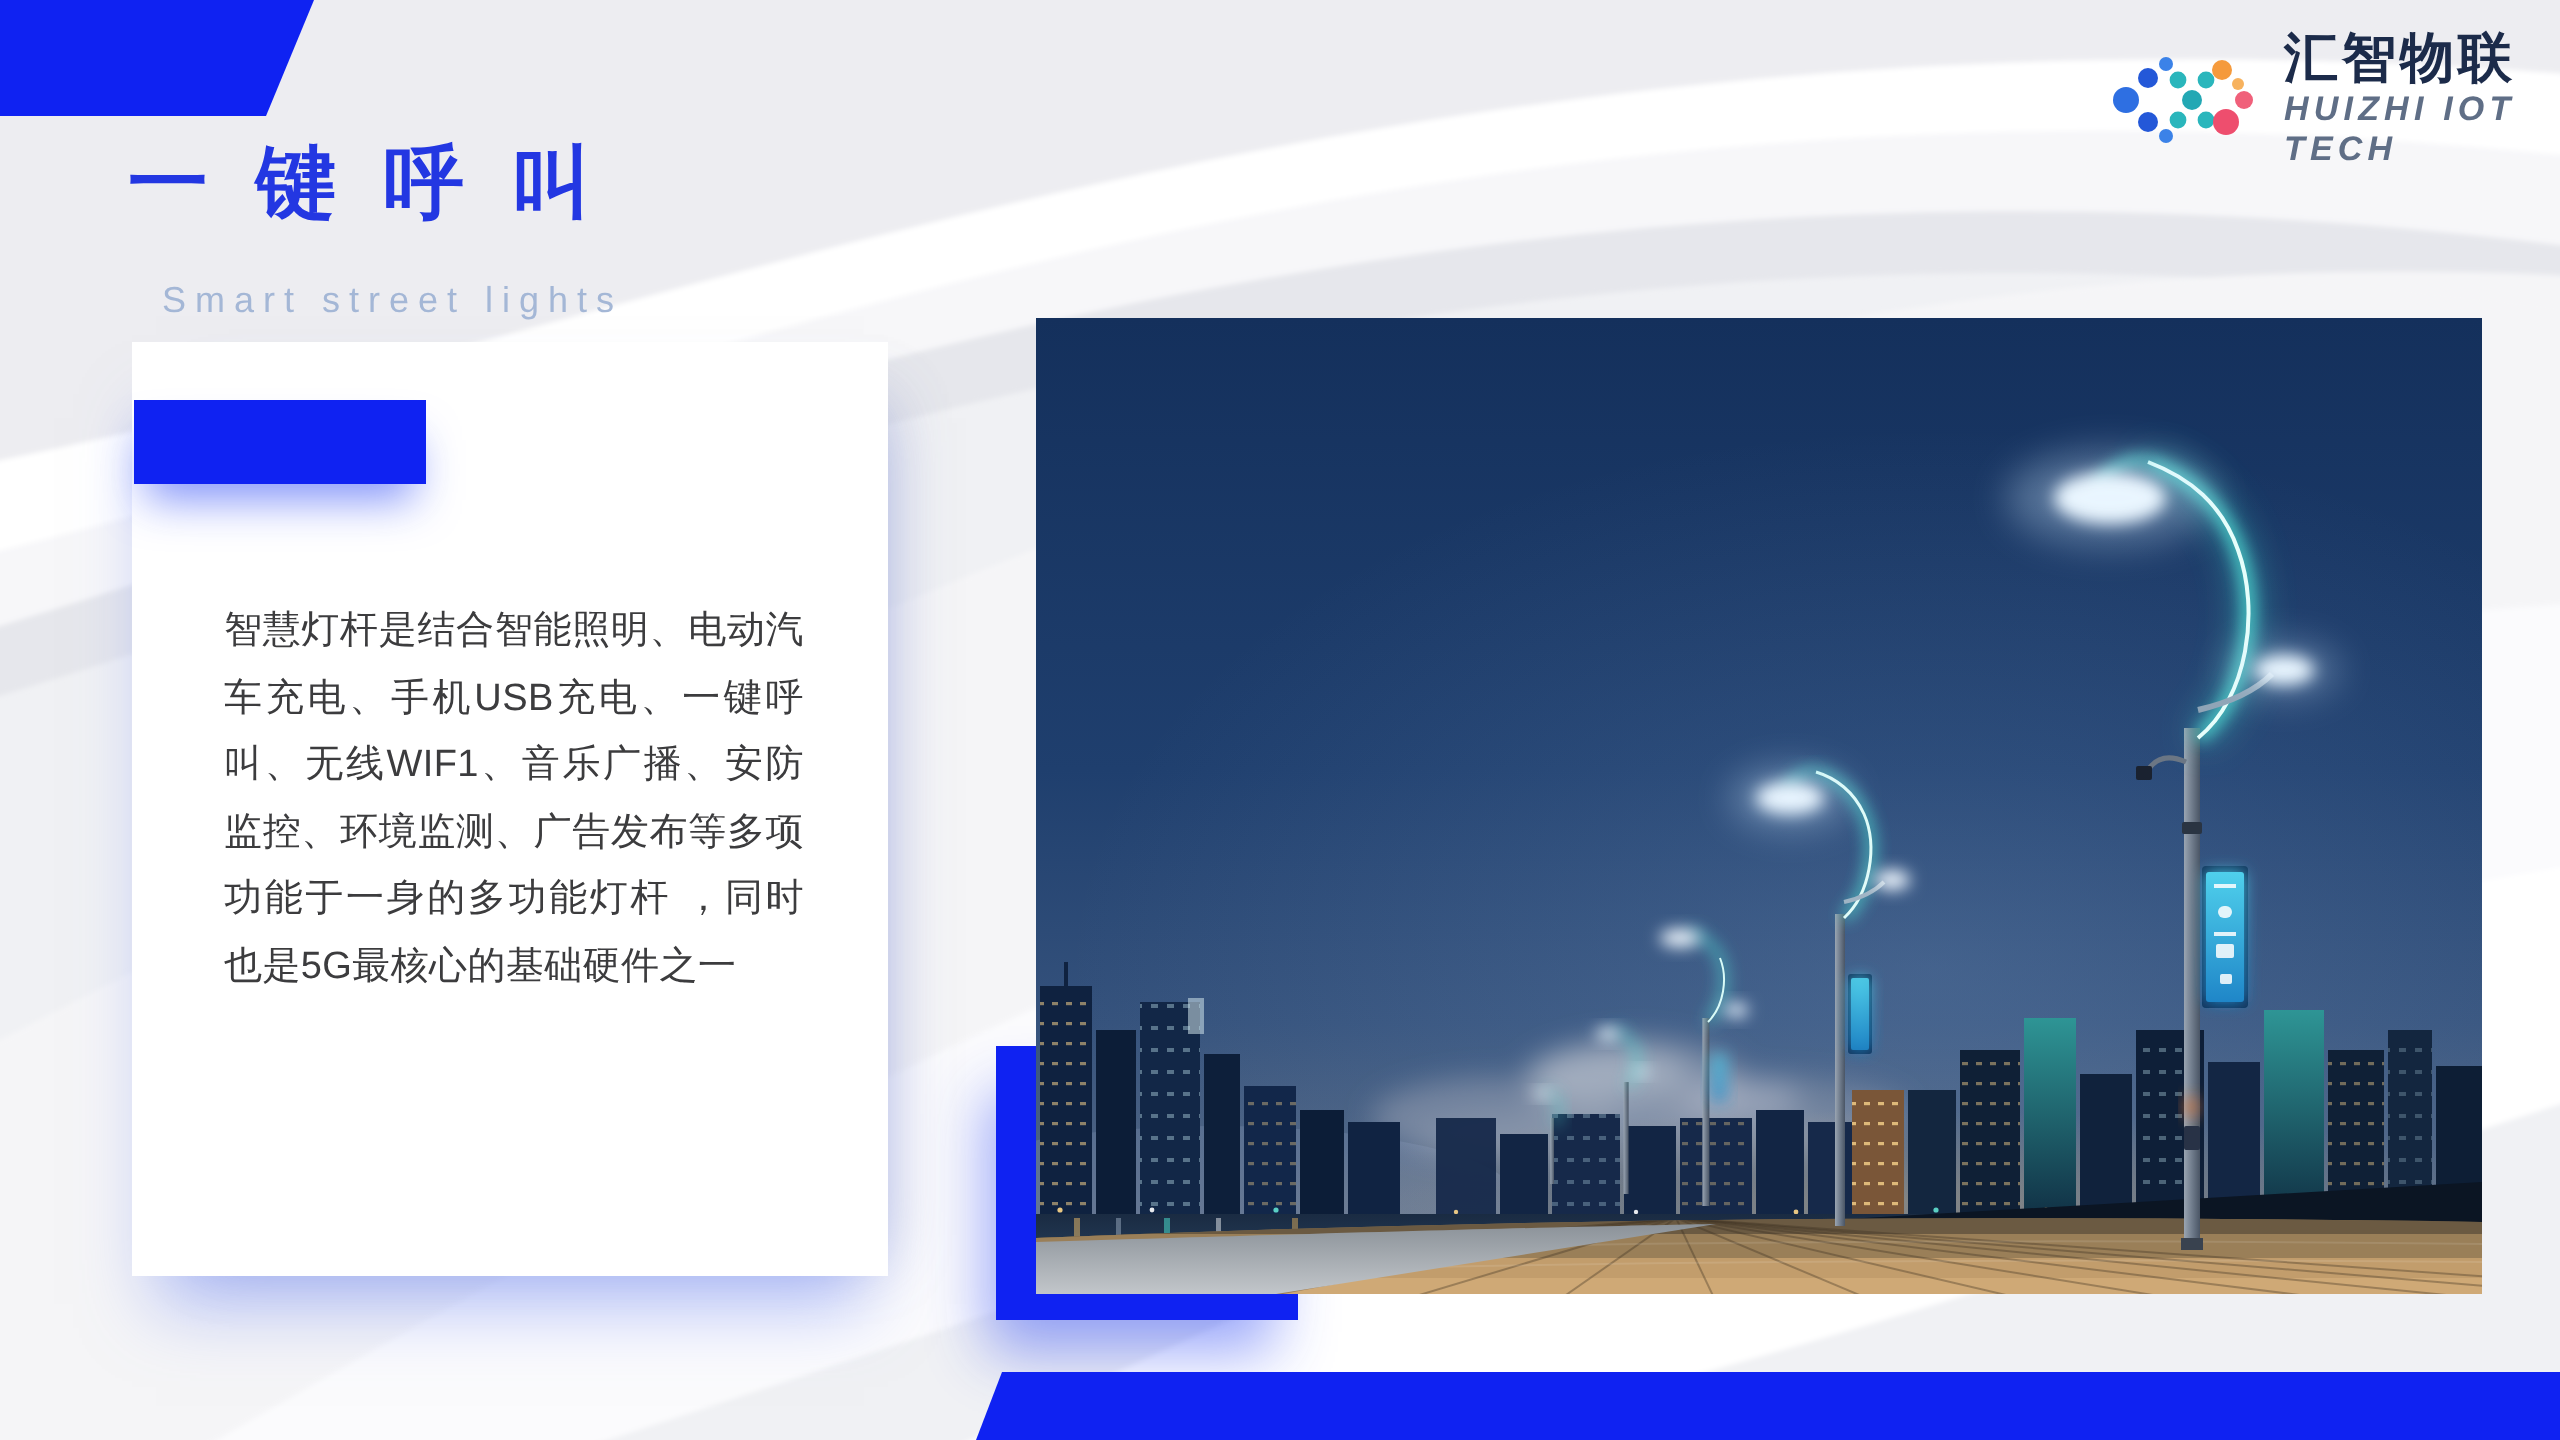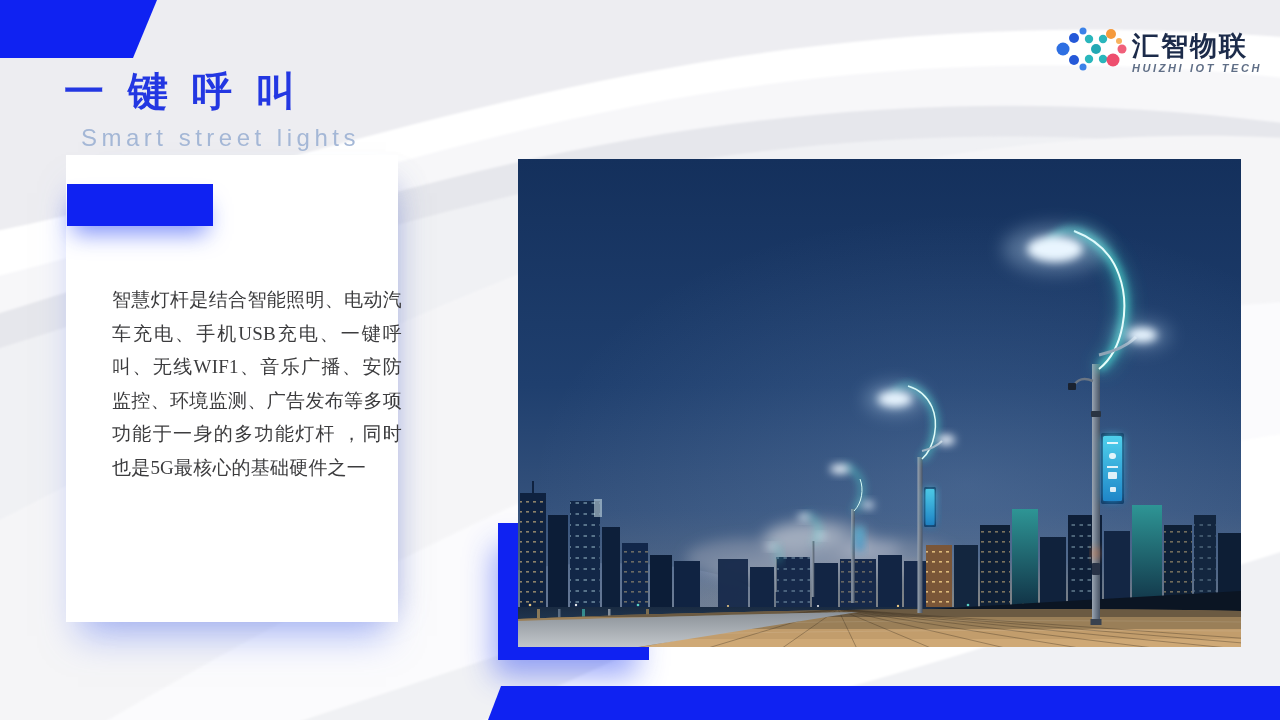--- a/index.html
+++ b/index.html
@@ -12,48 +12,47 @@
   .bg-swoosh{left:0;top:0;width:1280px;height:720px;z-index:0;}
 
   
   .corner-shape{
     left:0;top:0;width:157px;height:58px;z-index:3;
     background:var(--accent-blue,#0f22f2);
     clip-path:polygon(0 0,157px 0,133px 58px,0 58px);
   }
 
   
-  .logo{left:1056px;top:14px;z-index:3;display:flex;align-items:flex-end;margin-top:10px;}
+  .logo{left:1056px;top:14px;z-index:3;display:flex;align-items:center;gap:10px;}
   .logo-icon{width:76px;height:50px;flex:0 0 auto;}
   .logo-text .cn{
     font-size:27px;font-weight:700;letter-spacing:2px;
     color:var(--logo-navy,#1c2b4a);line-height:30px;
   }
   .logo-text .en{
-    font-size:11px;font-style:italic;font-weight:700;letter-spacing:2.6px;
+    font-size:17px;font-style:italic;font-weight:700;letter-spacing:2.6px;
     color:#5f6e86;margin-top:1px;
   }
 
   
   .page-title{
     left:64px;top:64px;z-index:3;margin:0;
     font-size:40px;font-weight:800;letter-spacing:24px;
     color:var(--title-blue,#2337e2);white-space:nowrap;
   }
   .page-subtitle{
-    left:81px;top:124px;z-index:3;
-    font-size:24px;letter-spacing:4.5px;
+    left:81px;top:140px;z-index:3;
+    font-size:18px;letter-spacing:4.5px;
     color:var(--subtitle-blue,#a4b7d6);white-space:nowrap;
   }
 
   
   .card{
-    left:66px;top:155px;width:332px;height:467px;z-index:2;background:#ffffff;
+    left:66px;top:171px;width:378px;height:467px;z-index:2;background:#ffffff;
     box-shadow:0 26px 34px -12px rgba(104,130,245,.5), 18px 10px 30px -20px rgba(120,130,180,.4);
-    font-family:Liberation Serif, serif;
   }
   .card .accent-bar{
     position:absolute;left:1px;top:29px;width:146px;height:42px;
     background:var(--accent-blue,#0f22f2);
     box-shadow:0 14px 22px -6px rgba(30,60,245,.55);
   }
   .card .body-text{
     position:absolute;left:46px;top:128px;width:290px;margin:0;
     font-size:19px;line-height:33.6px;letter-spacing:.2px;
     color:#3c3c3e;text-align:justify;

